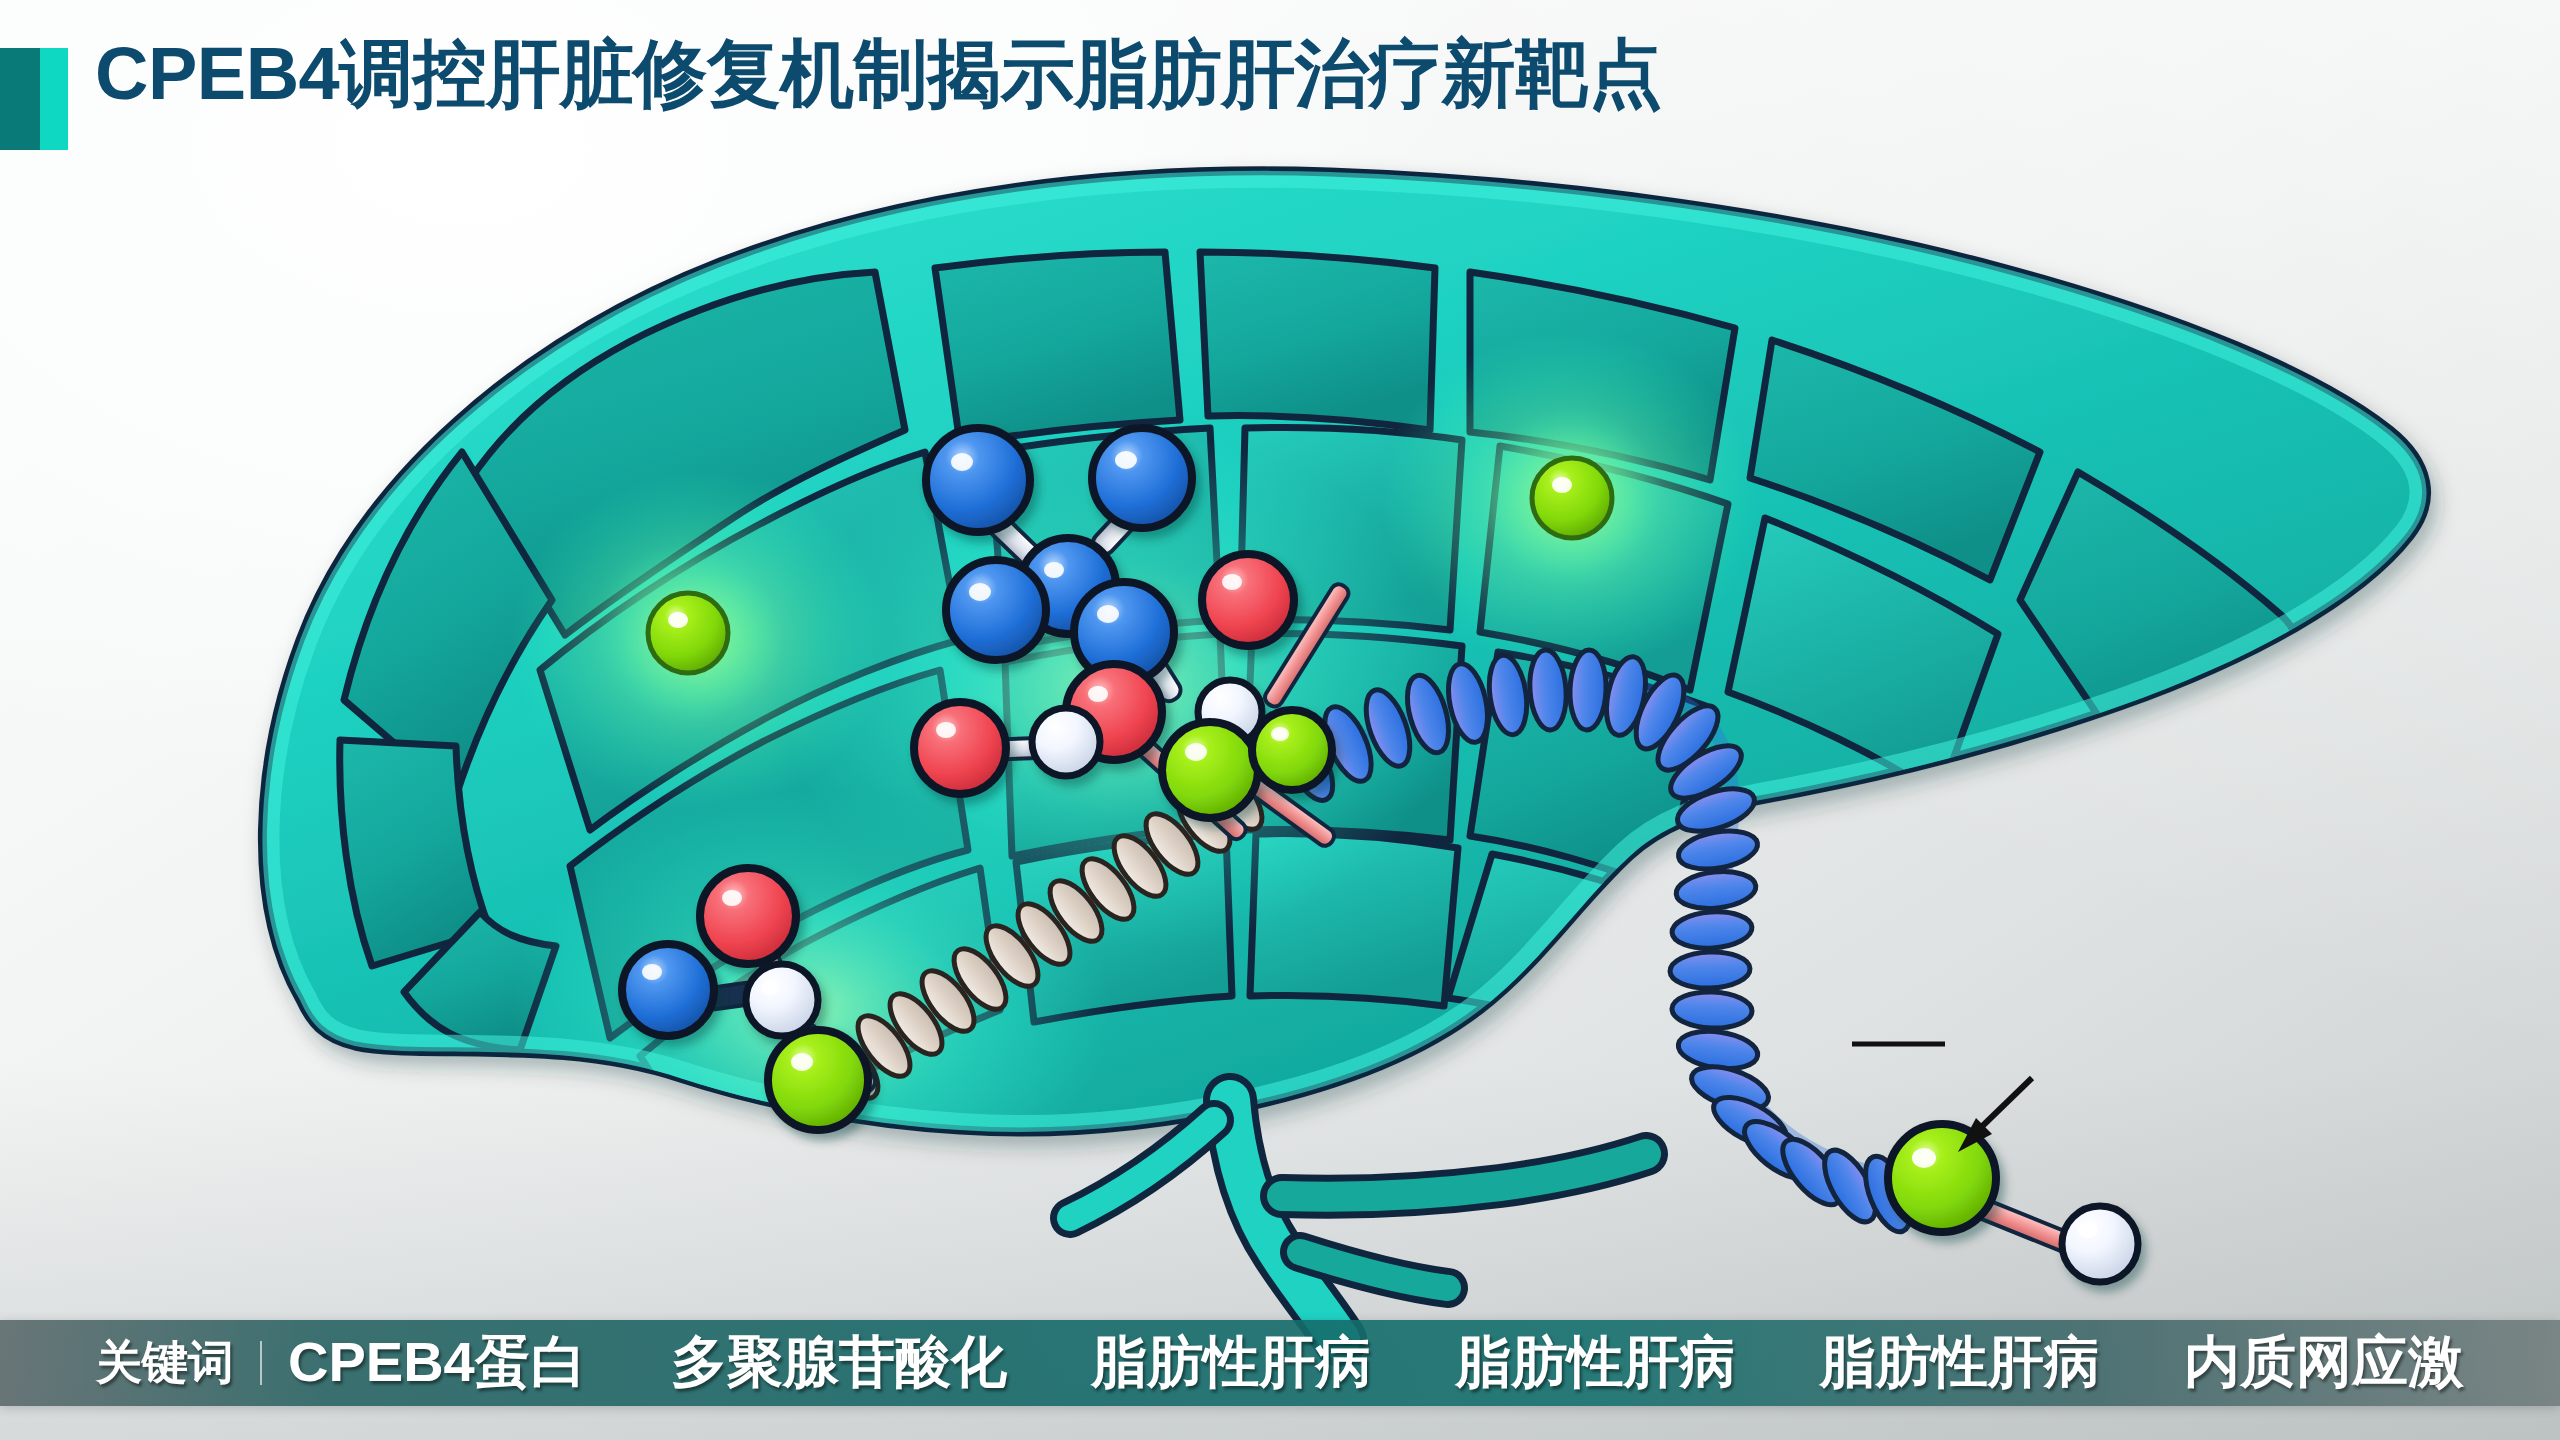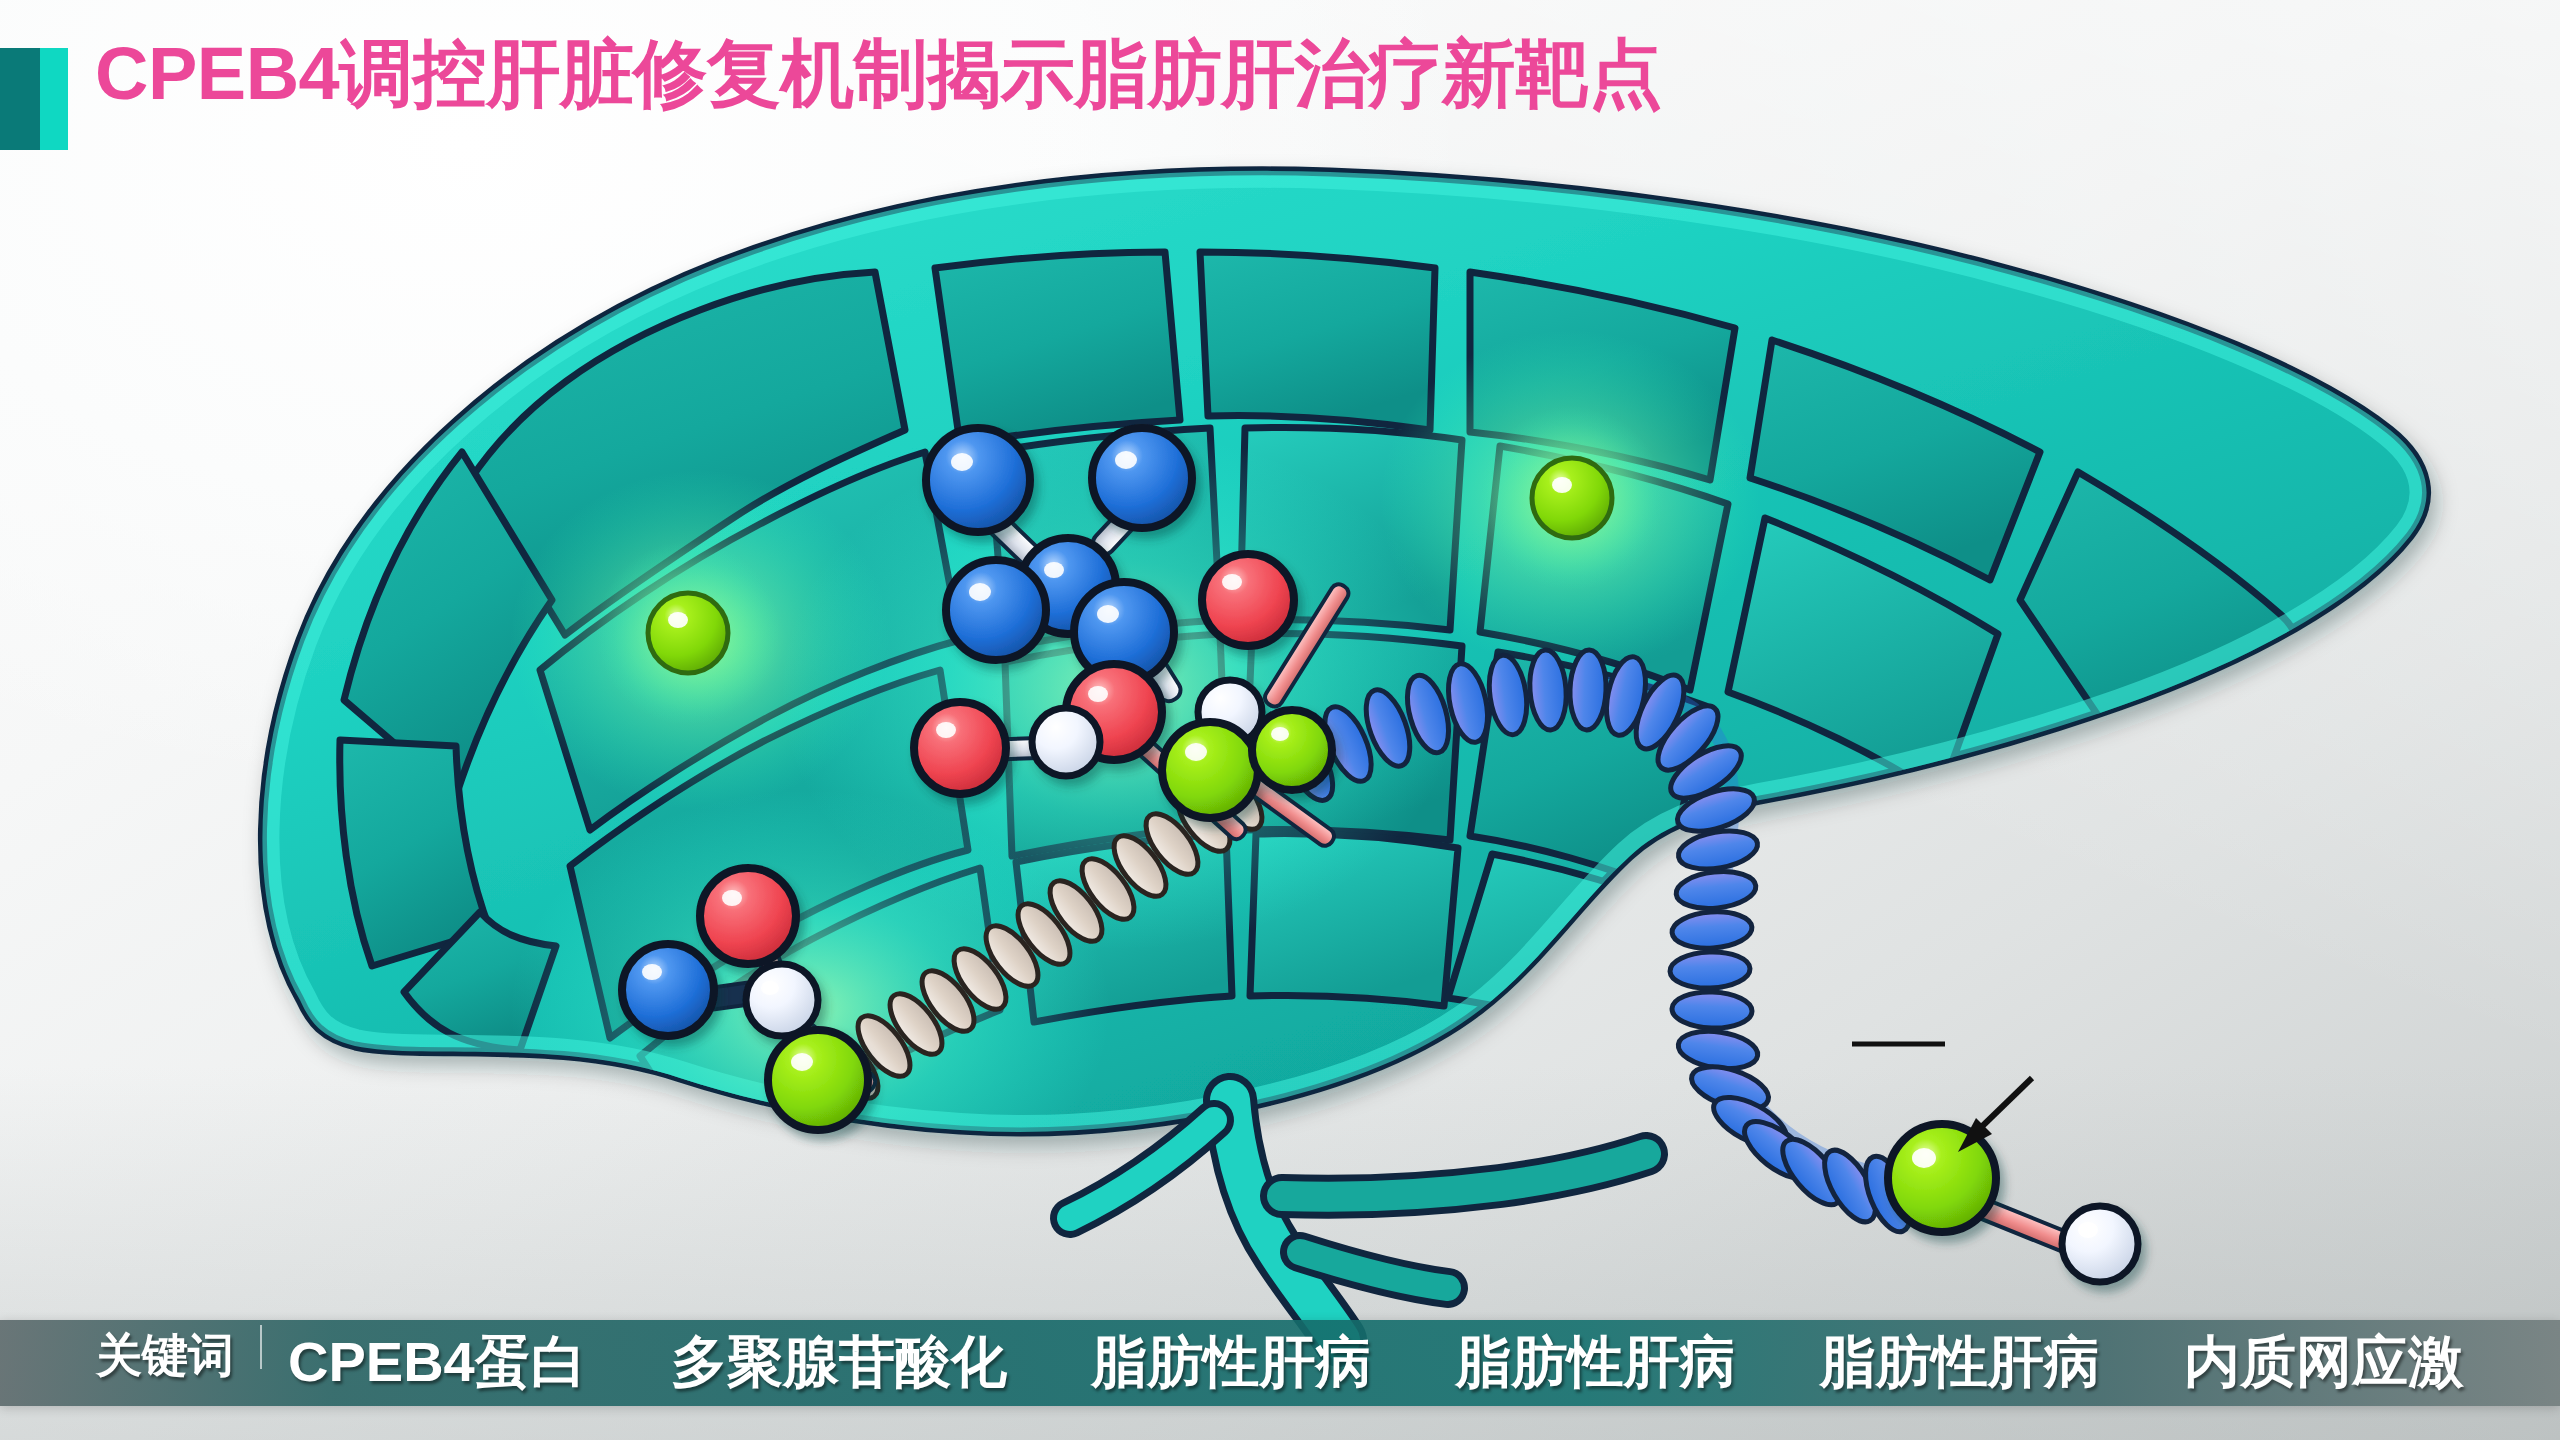--- a/index.html
+++ b/index.html
@@ -23,21 +23,21 @@
                linear-gradient(0deg, rgba(160,168,168,0.30) 0%, rgba(160,168,168,0) 26%);
   }
 
   
   .header{position:absolute;left:0;top:0;width:2560px;height:170px;}
   .accent{position:absolute;left:0;top:48px;width:68px;height:102px;display:flex;}
   .accent .a1{width:40px;height:100%;background:#0a7a78;}
   .accent .a2{width:28px;height:100%;background:#0fd8c2;}
   .title{
     position:absolute;left:95px;top:22px;
-    font-size:74px;font-weight:700;color:#ec4899;
+    font-size:74px;font-weight:700;color:#0c4a6e;
     letter-spacing:-0.5px;white-space:nowrap;line-height:104px;
     font-family:"Liberation Sans","DejaVu Sans",sans-serif;
   }
 
   
   .liver-wrap{position:absolute;left:0;top:0;width:2560px;height:1440px;}
   svg.art{position:absolute;left:0;top:0;width:2560px;height:1440px;}
 
   
   .anno-label{
@@ -53,21 +53,21 @@
     background:linear-gradient(90deg,
        rgba(86,100,102,0.86) 0%,
        rgba(36,96,96,0.88) 13%,
        rgba(22,104,104,0.90) 40%,
        rgba(20,112,110,0.90) 62%,
        rgba(62,102,104,0.88) 82%,
        rgba(110,122,122,0.86) 100%);
     box-shadow:0 2px 10px rgba(0,0,0,0.18);
     display:flex;align-items:center;
   }
-  .kwbar-inner{display:flex;width:100%;padding:0 96px;box-sizing:border-box;}
+  .kwbar-inner{display:flex;align-items:center;width:100%;padding:0 96px;box-sizing:border-box;}
   .kw-head{
     font-size:46px;font-weight:700;color:#ffffff;white-space:nowrap;
     text-shadow:2px 3px 3px rgba(0,0,0,0.45);
   }
   .kw-sep{
     width:2px;height:44px;background:rgba(255,255,255,0.62);
     margin:0 26px;flex:0 0 auto;
   }
   .kw-items{display:flex;align-items:center;flex:1 1 auto;justify-content:space-between;}
   .kw-item{

